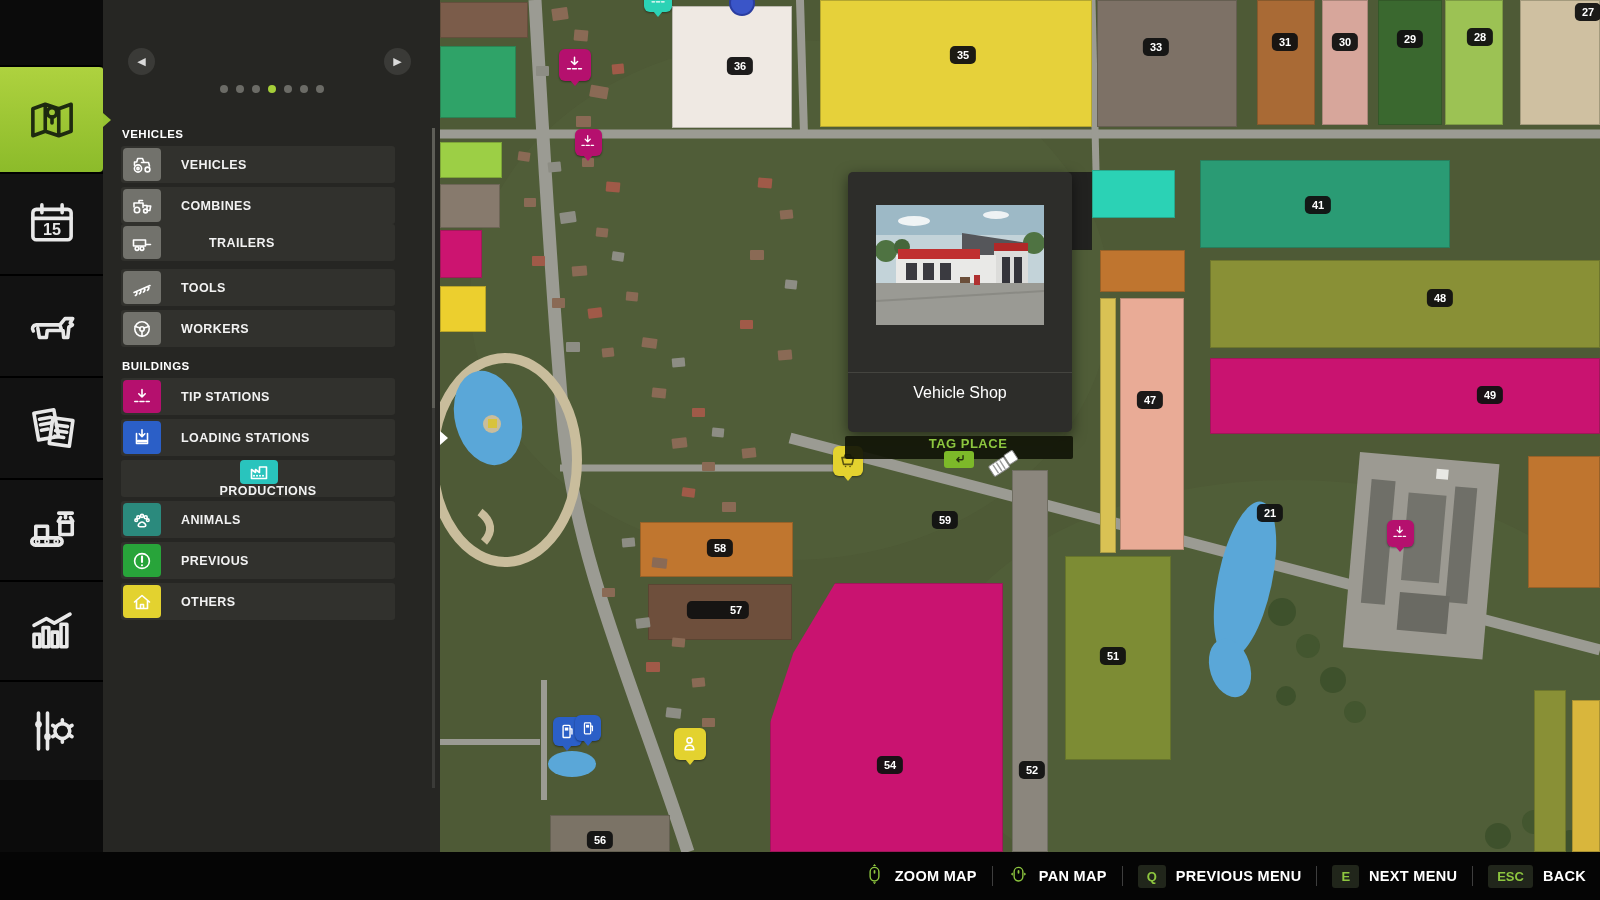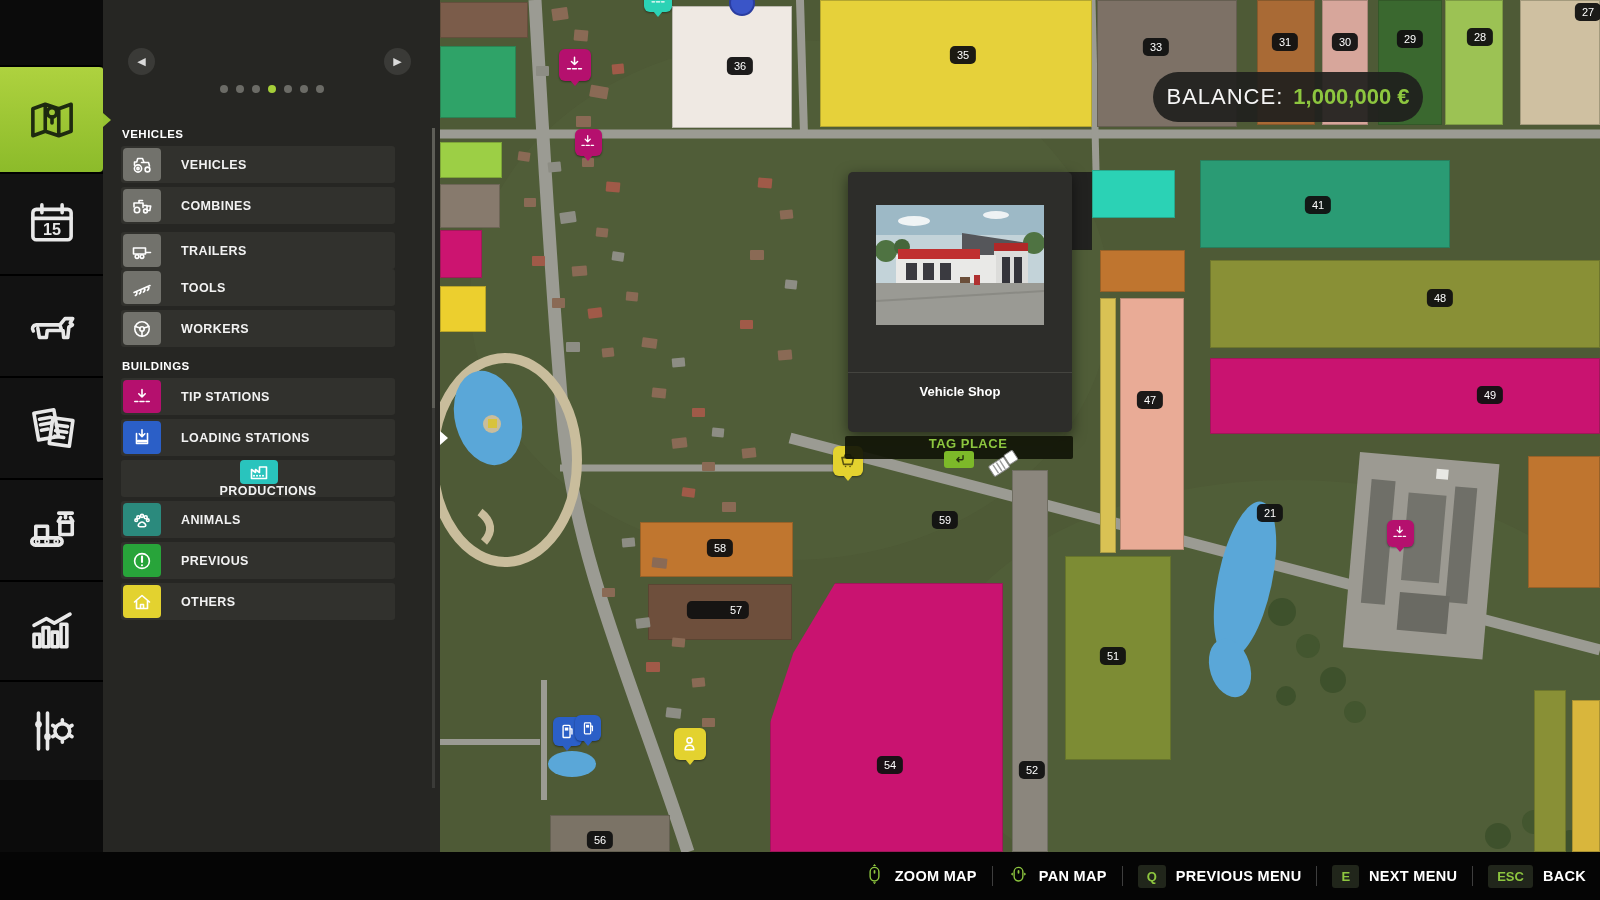--- a/index.html
+++ b/index.html
@@ -39,42 +39,42 @@
              padding:3px 7px;margin-right:8px;}
   #panel-scroll{position:absolute;left:329px;top:128px;width:3px;height:660px;background:#3b3b38;}
   #panel-scroll-thumb{position:absolute;left:0;top:0;width:3px;height:280px;background:#5d5d57;}
 
   
   #map{position:absolute;left:440px;top:0;width:1160px;height:852px;background:#4e5a36;overflow:hidden;z-index:5;}
   #map-base{position:absolute;left:0;top:0;}
   .field{position:absolute;border:1px solid rgba(30,40,20,.25);box-sizing:border-box;}
   .house{position:absolute;border-radius:1px;}
   .badge{position:absolute;transform:translate(-50%,-50%);background:rgba(17,17,17,.95);color:#fff;
-         font-size:11px;font-weight:normal;border-radius:5px;padding:3px 7px;z-index:8;white-space:nowrap;}
+         font-size:11px;font-weight:bold;border-radius:5px;padding:3px 7px;z-index:8;white-space:nowrap;}
   .marker{position:absolute;border-radius:6px;display:flex;align-items:center;justify-content:center;
           z-index:7;box-shadow:0 1px 2px rgba(0,0,0,.4);}
   .marker svg{width:72%;height:72%;}
   .marker .pointer{position:absolute;left:50%;bottom:-5px;transform:translateX(-50%);width:0;height:0;
                    border-left:5px solid transparent;border-right:5px solid transparent;}
   .marker-dot{position:absolute;border-radius:50%;z-index:7;}
 
   #panel-arrow{position:absolute;left:0;top:431px;width:0;height:0;z-index:9;
                border-top:7px solid transparent;border-bottom:7px solid transparent;border-left:8px solid #fff;}
 
   #balance{position:absolute;left:713px;top:72px;width:270px;height:50px;background:rgba(32,32,29,.92);
            border-radius:25px;display:flex;align-items:center;justify-content:center;gap:10px;z-index:12;}
   #balance-label{color:#f5f5f5;font-size:22px;letter-spacing:1px;}
   #balance-value{color:#8dc63f;font-size:22px;font-weight:bold;}
 
   #tooltip{position:absolute;left:408px;top:172px;width:224px;height:260px;background:#2d2d2a;border-radius:5px;
            box-shadow:0 4px 14px rgba(0,0,0,.5);z-index:10;}
   #tooltip-img{position:absolute;left:28px;top:33px;width:168px;height:120px;background:#9db9c6;overflow:hidden;}
   #tooltip-divider{position:absolute;left:0;top:200px;width:100%;height:1px;background:#44443f;}
   #tooltip-title{position:absolute;left:0;top:212px;width:100%;text-align:center;color:#fff;
-                 font-size:13px;font-weight:bold;}
+                 font-size:16px;font-weight:normal;}
 
   #tagbar{position:absolute;left:405px;top:436px;width:228px;height:23px;background:rgba(18,22,8,.93);
           border-radius:2px;z-index:11;display:flex;align-items:center;flex-direction:column;}
   #tagbar-label{color:#8dc63f;font-size:13px;font-weight:bold;letter-spacing:.5px;margin-left:18px;flex:1;}
   #tagbar-btn{width:30px;height:23px;background:#7db929;border-radius:3px;display:flex;align-items:center;
               justify-content:center;color:#26300f;cursor:pointer;}
   #tagbar-btn svg{width:17px;height:17px;}
 
   #truck-cursor{position:absolute;left:545px;top:448px;z-index:13;}
 
@@ -184,21 +184,21 @@
         <div class="hs-item" style="top: 187px;">
           <span class="hs-icon" style="background: rgb(114, 114, 108);">
             <svg viewBox="0 0 24 24" fill="none" stroke="currentColor" stroke-width="1.6" stroke-linecap="round" stroke-linejoin="round">
               <circle cx="7" cy="16" r="2.7"></circle>
               <circle cx="15.5" cy="17" r="1.9"></circle>
               <path d="M4 13 V9 h9 v4.5 M9 9 V6.5 h3.5 M13 11.5 h4 v4.5 M17.5 12 h3.2 l-.9 4.5 h-2"></path>
             </svg>
           </span>
           <span class="hs-label">COMBINES</span>
         </div>
-        <div class="hs-item" style="top: 232px;">
+        <div class="hs-item" style="top: 224px; gap: 28px;">
           <span class="hs-icon" style="background: rgb(114, 114, 108);">
             <svg viewBox="0 0 24 24" fill="none" stroke="currentColor" stroke-width="1.6" stroke-linecap="round" stroke-linejoin="round">
               <path d="M3.5 9 h12 v6 h-12 z M15.5 13.5 h5"></path>
               <circle cx="7" cy="17.6" r="1.8"></circle>
               <circle cx="12" cy="17.6" r="1.8"></circle>
             </svg>
           </span>
           <span class="hs-label">TRAILERS</span>
         </div>
         <div class="hs-item" style="top: 269px; align-items: center;">
@@ -480,24 +480,20 @@
         <div class="badge" style="left: 450px; top: 765px;">54</div>
         <div class="badge" style="left: 280px; top: 548px;">58</div>
         <div class="badge" style="left: 278px; top: 610px; padding-left: 43px;">57</div>
         <div class="badge" style="left: 160px; top: 840px;">56</div>
         <div class="badge" style="left: 830px; top: 513px;">21</div>
         <div class="badge" style="left: 505px; top: 520px;">59</div>
       </div>
 
     <div id="panel-arrow"></div>
 
-    <div id="balance">
-      <span id="balance-label">BALANCE:</span>
-      <span id="balance-value">1,000,000 €</span>
-    </div>
 
     <div id="tooltip">
       <div id="tooltip-img">
         <svg width="168" height="120" viewBox="0 0 168 120">
           <rect x="0" y="0" width="168" height="78" fill="#9db9c6"></rect>
           <rect x="0" y="30" width="168" height="48" fill="#c3d3d9"></rect>
           <ellipse cx="38" cy="16" rx="16" ry="5" fill="#f0f4f5"></ellipse>
           <ellipse cx="120" cy="10" rx="13" ry="4" fill="#eef2f4"></ellipse>
           <circle cx="10" cy="46" r="11" fill="#4f7342"></circle>
           <circle cx="26" cy="42" r="8" fill="#45663a"></circle>

